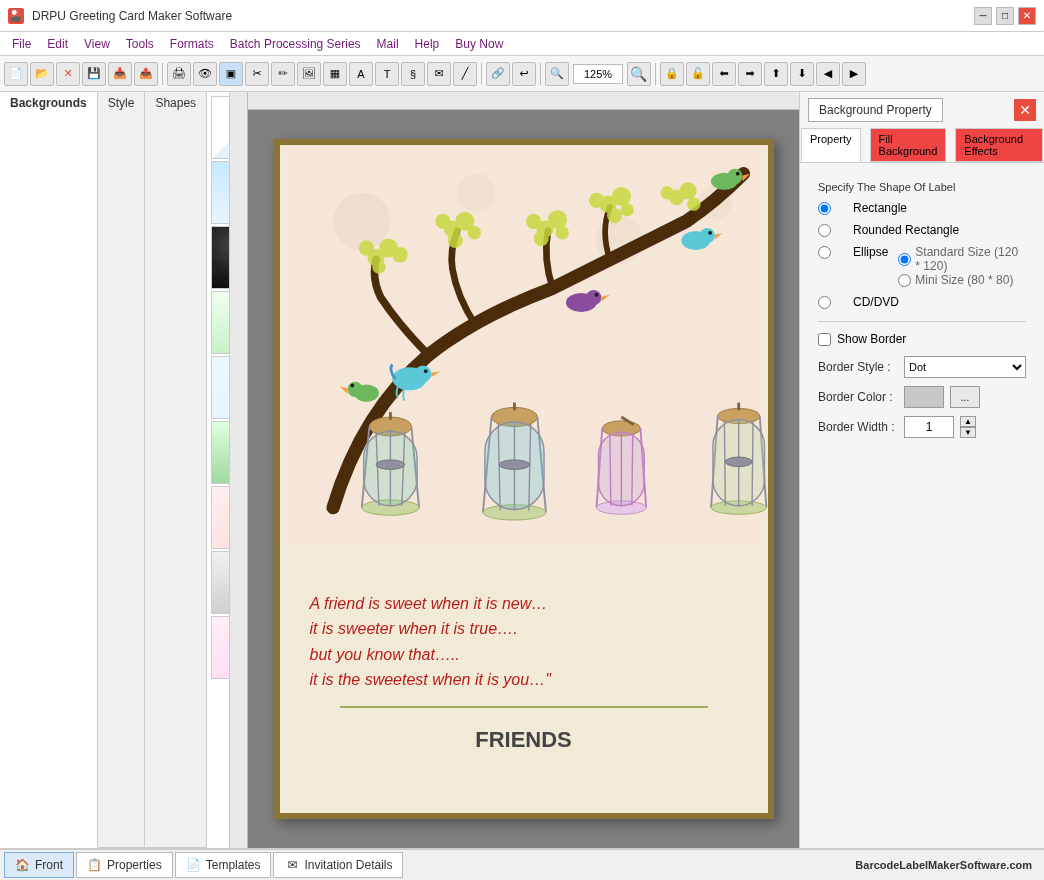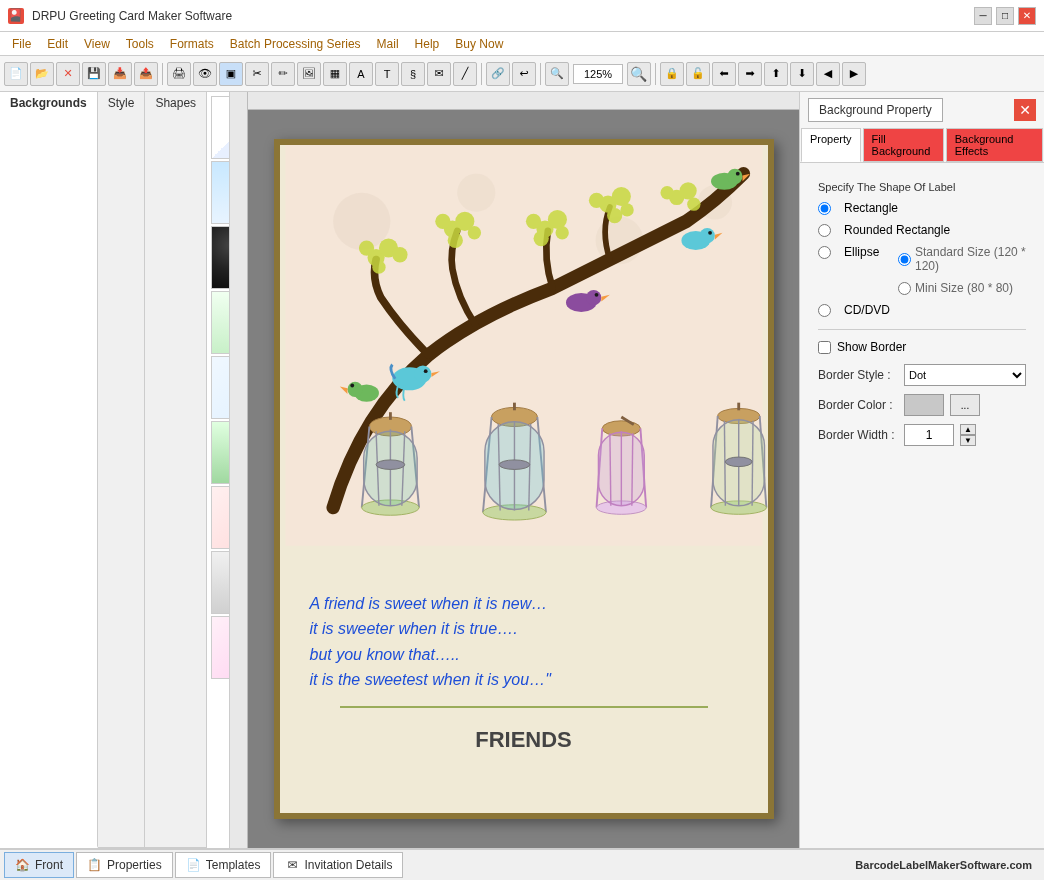--- a/index.html
+++ b/index.html
@@ -7,21 +7,21 @@
     
     
     .title-bar { height: 32px; background: #fff; border-bottom: 1px solid #ccc; display: flex; align-items: center; padding: 0 8px; gap: 8px; }
     .title-bar-icon { width: 16px; height: 16px; background: #e74c3c; border-radius: 2px; display: inline-block; }
     .title-bar-text { font-size: 12px; color: #333; flex: 1; }
     .title-bar-controls { display: flex; gap: 4px; }
     .title-btn { width: 18px; height: 18px; background: #ddd; border: 1px solid #bbb; cursor: pointer; display: flex; align-items: center; justify-content: center; font-size: 10px; }
     
     
     .menu-bar { height: 24px; background: #fff; border-bottom: 1px solid #ccc; display: flex; align-items: center; padding: 0 4px; }
-    .menu-item { padding: 2px 8px; cursor: pointer; font-size: 12px; color: #a16207; }
+    .menu-item { padding: 2px 8px; cursor: pointer; font-size: 12px; color: #701a75; }
     
     
     .toolbar { height: 36px; background: #f5f5f5; border-bottom: 1px solid #ccc; display: flex; align-items: center; padding: 2px 4px; gap: 2px; flex-wrap: nowrap; overflow: hidden; }
     .tb-btn { width: 24px; height: 24px; background: #e8e8e8; border: 1px solid #bbb; cursor: pointer; display: flex; align-items: center; justify-content: center; font-size: 11px; border-radius: 2px; }
     .tb-sep { width: 1px; height: 22px; background: #bbb; margin: 0 2px; }
     .zoom-box { display: flex; align-items: center; gap: 2px; margin: 0 2px; }
     .zoom-input { width: 50px; height: 20px; border: 1px solid #bbb; text-align: center; font-size: 11px; }
     
     
     .main-layout { display: flex; height: calc(880px - 32px - 24px - 36px - 32px); }
@@ -40,27 +40,27 @@
     .ruler-h { position: absolute; top: 0; left: 0; right: 0; height: 18px; background: #e8e8e8; border-bottom: 1px solid #bbb; }
     .ruler-v { position: absolute; top: 0; left: 0; bottom: 0; width: 18px; background: #e8e8e8; border-right: 1px solid #bbb; }
     .canvas-wrapper { position: absolute; top: 18px; left: 18px; right: 0; bottom: 0; display: flex; align-items: center; justify-content: center; overflow: hidden; }
     .card-canvas { width: 500px; height: 680px; background: #f0ead6; border: 6px solid #8b7536; position: relative; box-shadow: 4px 4px 12px rgba(0,0,0,0.4); }
     
     
     .right-panel { width: 245px; background: #f5f5f5; border-left: 1px solid #ccc; padding: 0; }
     .prop-header { display: flex; align-items: center; justify-content: space-between; padding: 6px 8px; }
     .prop-title { background: #fff; border: 1px solid #aaa; padding: 4px 10px; font-size: 12px; color: #333; font-weight: 500; }
     .prop-close { background: #e74c3c; border: none; color: white; width: 22px; height: 22px; cursor: pointer; font-size: 14px; display: flex; align-items: center; justify-content: center; }
-    .prop-tabs { display: flex; border-bottom: 1px solid #ccc; }
+    .prop-tabs { display: flex; border-bottom: 1px solid #ccc; gap: 7px; }
     .prop-tab { padding: 4px 8px; cursor: pointer; font-size: 11px; border: 1px solid #ccc; background: #ef4444; margin: 0 1px; }
     .prop-tab.active { background: #fff; border-bottom: 1px solid #fff; }
     .prop-body { padding: 18px; }
     .prop-section-title { font-size: 11px; color: #333; margin-bottom: 8px; }
     .radio-group { display: flex; flex-direction: column; gap: 8px; margin-bottom: 12px; }
-    .radio-row { display: flex; align-items: center; gap: 13px; font-size: 12px; }
+    .radio-row { display: flex; align-items: center; gap: 22px; font-size: 12px; }
     .radio-row input[type=radio] { cursor: pointer; }
     .sub-option { display: flex; align-items: center; gap: 4px; font-size: 11px; color: #666; }
     .sub-option input[type=radio] { cursor: pointer; }
     .divider { height: 1px; background: #ccc; margin: 10px 0; }
     .show-border-row { display: flex; align-items: center; gap: 6px; margin-bottom: 10px; }
     .prop-label { font-size: 12px; color: #333; min-width: 80px; display: inline-block; }
     .prop-row { display: flex; align-items: center; gap: 6px; margin-bottom: 8px; }
     .color-box { width: 40px; height: 22px; background: #c8c8c8; border: 1px solid #999; cursor: pointer; }
     .color-btn { width: 30px; height: 22px; background: #e8e8e8; border: 1px solid #999; cursor: pointer; font-size: 10px; display: flex; align-items: center; justify-content: center; }
     .style-select { flex: 1; height: 22px; border: 1px solid #999; background: white; font-size: 11px; cursor: pointer; }
@@ -74,21 +74,21 @@
     .taskbar-btn.active { background: #dce9f8; border-color: #7aaede; }
     .taskbar-icon { width: 16px; height: 16px; display: flex; align-items: center; justify-content: center; font-size: 12px; }
     .watermark { margin-left: auto; font-size: 11px; color: #333; font-weight: bold; padding-right: 8px; }
     
     
     ::-webkit-scrollbar { width: 8px; }
     ::-webkit-scrollbar-track { background: #f1f1f1; }
     ::-webkit-scrollbar-thumb { background: #bbb; }
     
     
-    .card-text { position: absolute; bottom: 120px; left: 30px; right: 30px; color: #1d4ed8; font-style: italic; font-size: 16px; line-height: 1.6; }
+    .card-text { position: absolute; bottom: 120px; left: 30px; right: 30px; color: #b91c1c; font-style: italic; font-size: 16px; line-height: 1.6; }
     .card-friends { position: absolute; bottom: 60px; left: 0; right: 0; text-align: center; font-size: 22px; font-weight: bold; color: #444; }
     .card-forever { position: absolute; bottom: 8px; left: 0; right: 0; text-align: center; font-size: 38px; font-weight: bold; color: #7b3f8e; font-style: italic; }
     .card-divider { position: absolute; bottom: 105px; left: 60px; right: 60px; height: 2px; background: #9aac5a; }
     
     
     .bg-1 { background: linear-gradient(135deg, #fff 50%, #e8f0ff 50%); }
     .bg-2 { background: radial-gradient(circle, #e8e8ff 30%, #fff 70%); }
     .bg-3 { background: repeating-linear-gradient(45deg, #f8e8f8, #f8e8f8 4px, #e8d0e8 4px, #e8d0e8 8px); }
     .bg-4 { background: linear-gradient(180deg, #c8e8ff 0%, #e8f4ff 100%); }
     .bg-5 { background: repeating-radial-gradient(circle at 50% 50%, #fff 0, #fff 4px, #ffe8e8 4px, #ffe8e8 8px); }
@@ -392,21 +392,21 @@
         <label class="radio-row">
           <input type="radio" name="shape" style="">
           <span>Rounded Rectangle</span>
         </label>
 
         <div style="display:flex; gap:10px; align-items:flex-start;">
           <label class="radio-row" style="min-width:70px;">
             <input type="radio" name="shape" style="">
             <span>Ellipse</span>
           </label>
-          <div style="display:flex; flex-direction:column; gap:8px; flex:1;">
+          <div style="display:flex; flex-direction:column; gap:0; flex:1;">
             <label class="sub-option">
               <input type="radio" name="ellipse_size" checked="" style="">
               <span>Standard Size (120 * 120)</span>
             </label>
             <label class="sub-option">
               <input type="radio" name="ellipse_size" style="">
               <span>Mini Size (80 * 80)</span>
             </label>
           </div>
         </div>

